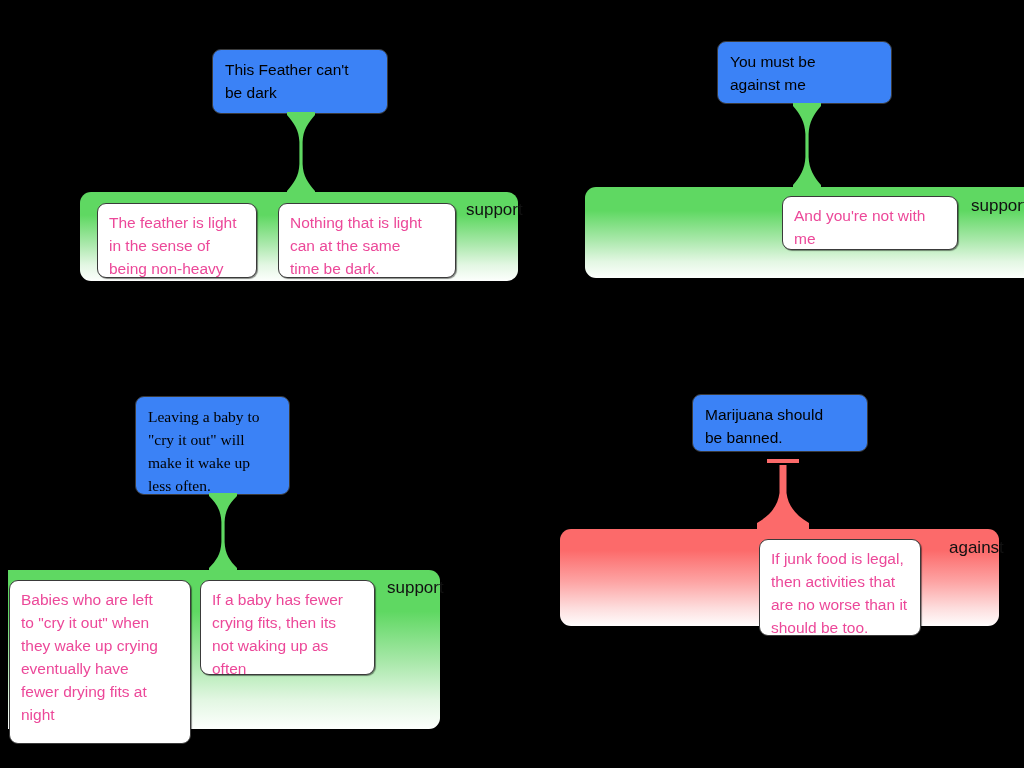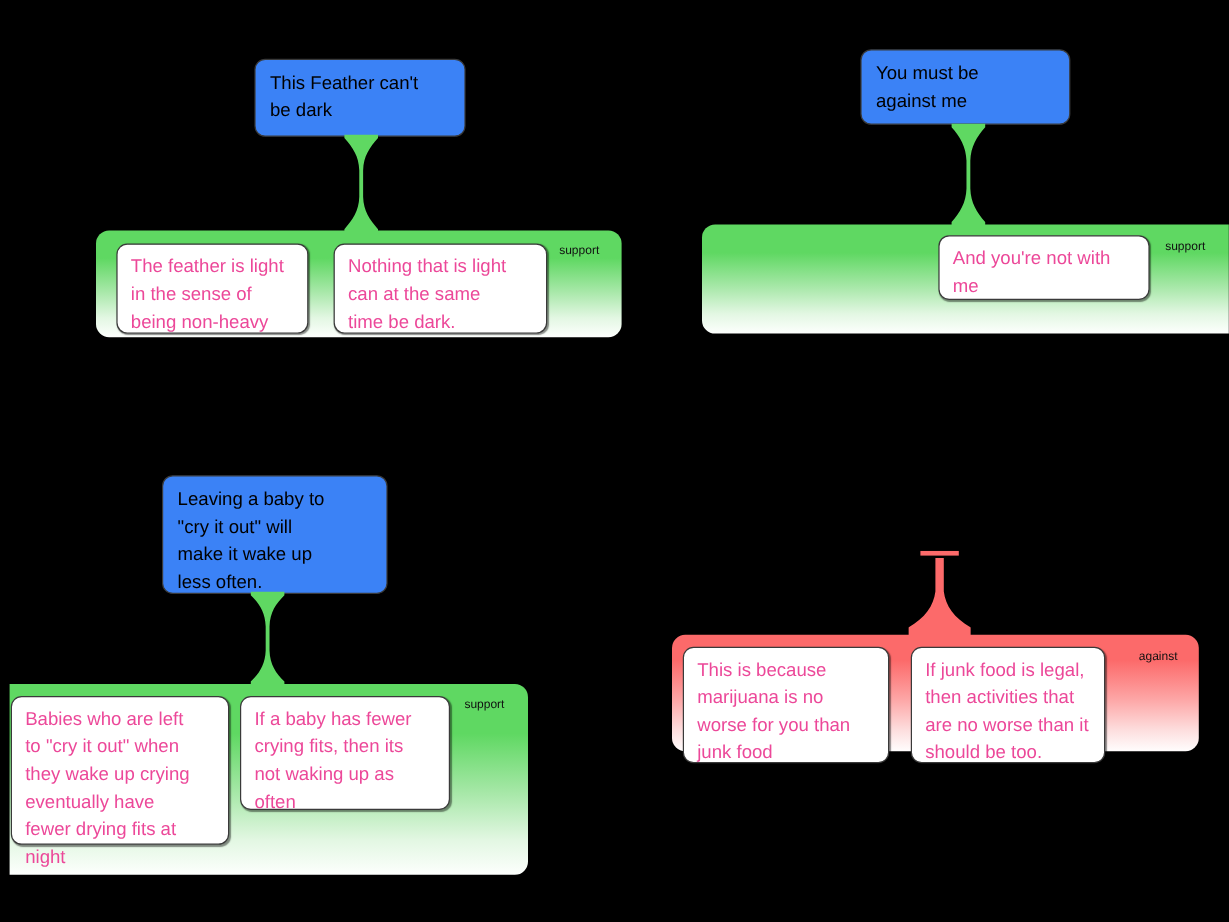--- a/index.html
+++ b/index.html
@@ -46,21 +46,21 @@
   }
   .relation-panel.oppose {
     background: linear-gradient(to bottom, #FC6A6A 0%, #FC6A6A 22%, #fda3a3 54%, #fddede 82%, #fffdfd 100%);
   }
   
   .relation-panel.clip-right { border-top-right-radius: 0; border-bottom-right-radius: 0; }
   .relation-panel.clip-left  { border-top-left-radius: 0;  border-bottom-left-radius: 0; }
 
   .relation-label {
     position: absolute;
-    font-size: 10px;
+    font-size: 17px;
     color: #111111;
     line-height: 14px;
     white-space: nowrap;
   }
 
   
   .premise-box {
     position: absolute;
     background: #ffffff;
     border: 1px solid #3a3a3a;
@@ -122,64 +122,62 @@
     <span class="relation-label" style="left:386px; top:12px;">support</span>
   </div>
 
 
   <div class="premise-box" style="left:222px; top:196px; width:176px; height:54px;">And you're not with
 me</div>
 </div>
 
 <div class="diagram" style="left:0; top:380px; width:460px; height:388px;">
 
-  <div class="claim-box" style="left:135px; top:16px; width:188px; height:99px;">Leaving a baby to
+  <div class="claim-box" style="left:135px; top:16px; width:155px; height:99px;font-family:Liberation Serif, serif;">Leaving a baby to
 "cry it out" will
 make it wake up
 less often.</div>
 
   <div class="connector" style="left:206px; top:113px; width:34px; height:78px;">
     <svg width="34" height="78" viewBox="0 0 34 78">
       <path d="M3,0 L31,0 L31,3 C24,10 19,17 18.6,29 L18.6,49 C19,61 24,68 31,75 L31,78 L3,78 L3,75 C10,68 15,61 15.4,49 L15.4,29 C15,17 10,10 3,3 Z" fill="#5FD862"></path>
     </svg>
   </div>
 
   <div class="relation-panel support clip-left" style="left:8px; top:190px; width:432px; height:159px;">
     <span class="relation-label" style="left:379px; top:11px;">support</span>
   </div>
 
-  <div class="premise-box" style="left:9px; top:200px; width:182px; height:124px;">Babies who are left
+  <div class="premise-box" style="left:9px; top:200px; width:182px; height:164px;">Babies who are left
 to "cry it out" when
 they wake up crying
 eventually have
 fewer drying fits at
 night</div>
 
   <div class="premise-box" style="left:200px; top:200px; width:175px; height:95px;">If a baby has fewer
 crying fits, then its
 not waking up as
 often</div>
 </div>
 
 <div class="diagram" style="left:545px; top:380px; width:479px; height:290px;">
 
+  <div class="claim-box" style="left:147px; top:14px; width:176px; height:58px;">Marijuana should
+be banned.</div>
 
   <div class="connector" style="left:212px; top:79px; width:52px; height:71px;">
     <svg width="52" height="71" viewBox="0 0 52 71">
       <rect x="10" y="0" width="32" height="4" fill="#FC6A6A"></rect>
       <path d="M22.5,6 L29.5,6 L29.5,34 C31,46 38,56 52,64 L52,71 L0,71 L0,64 C14,56 21,46 22.5,34 Z" fill="#FC6A6A"></path>
     </svg>
   </div>
 
   <div class="relation-panel oppose" style="left:15px; top:149px; width:439px; height:97px;">
     <span class="relation-label" style="left:389px; top:12px;">against</span>
   </div>
 
-  <div class="premise-box" style="left:24px; top:159px; width:172px; height:97px;">This is because
-marijuana is no
-worse for you than
-junk food</div>
 
   <div class="premise-box" style="left:214px; top:159px; width:162px; height:97px;">If junk food is legal,
 then activities that
 are no worse than it
 should be too.</div>
 </div>
 
 </body></html>

